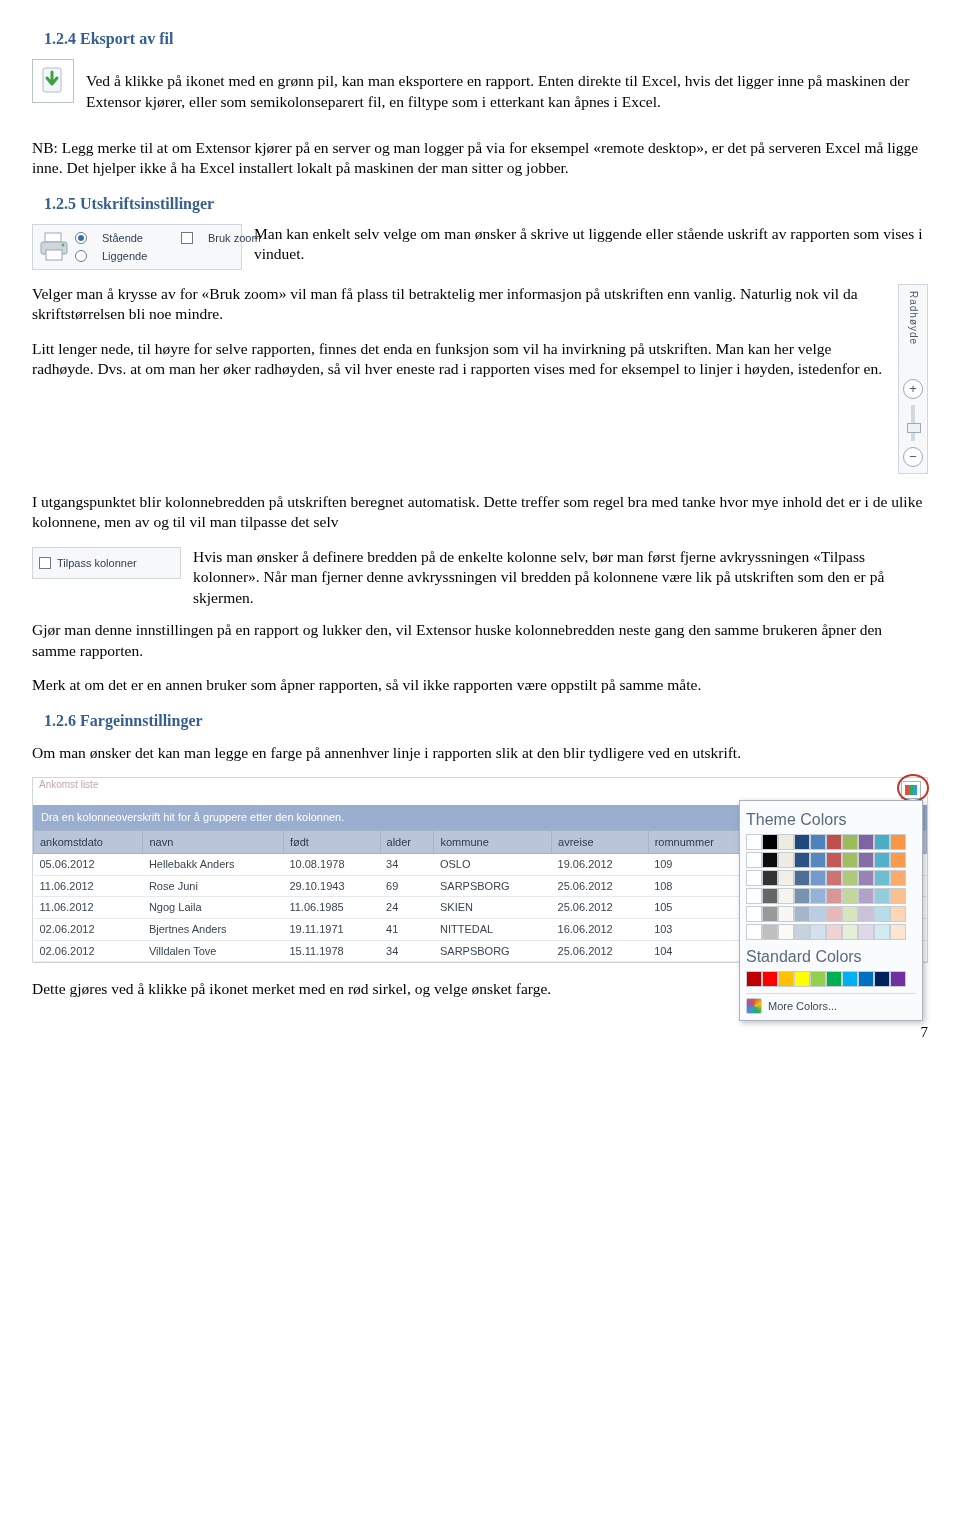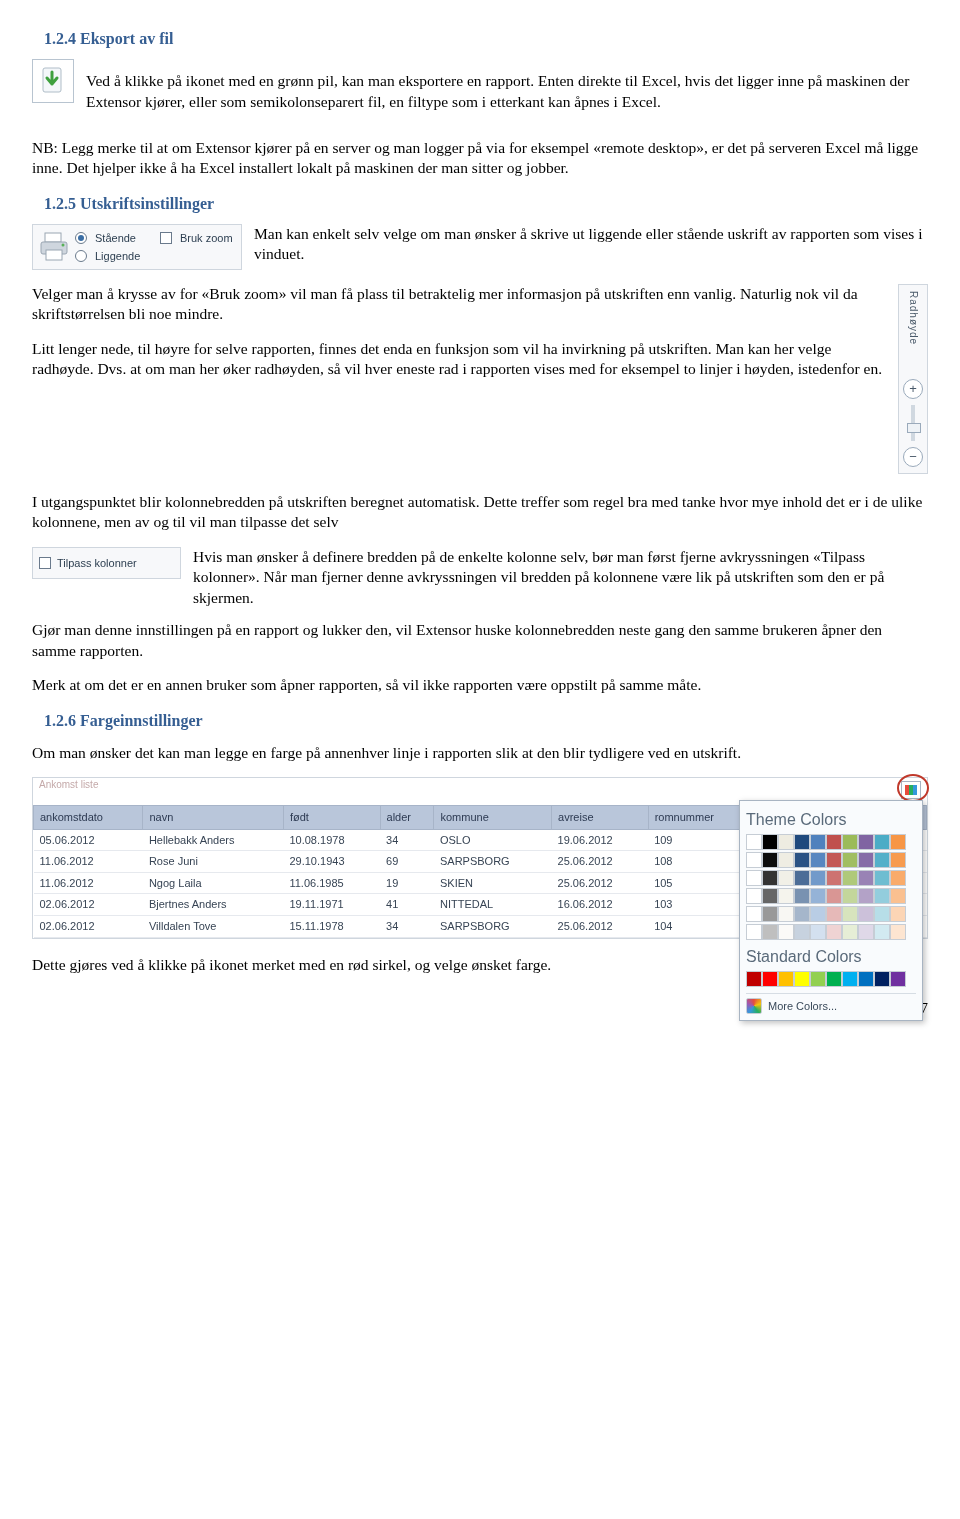--- a/index.html
+++ b/index.html
@@ -40,21 +40,21 @@
     color: #2c3e50;
     flex-shrink: 0;
     position: relative;
   }
   .settings-img .printer {
     width: 30px; height: 34px;
     margin-right: 6px;
     flex-shrink: 0;
   }
   .settings-img .opts { display: flex; flex-direction: column; gap: 4px; font-size: 11px;}
-  .settings-img .optrow { display: flex; align-items: center; gap: 8px; white-space: nowrap;}
+  .settings-img .optrow { display: flex; align-items: center; gap: 15px; white-space: nowrap;}
   .radio {
     width: 10px; height: 10px; border-radius: 50%;
     border: 1px solid #6a7a8c; background: #fff; display: inline-block;
     position: relative;
   }
   .radio.checked::after {
     content:''; position:absolute; inset:2px; border-radius:50%; background:#3a6ea5;
   }
   .chk {
     width: 10px; height: 10px; border:1px solid #6a7a8c; background:#fff; display:inline-block;
@@ -292,20 +292,21 @@
           <div class="sw" style="background: rgb(0, 112, 192);"></div>
           <div class="sw" style="background: rgb(0, 32, 96);"></div>
           <div class="sw" style="background: rgb(112, 48, 160);"></div>
         </div>
       <div class="more">
         <span class="ic"></span>
         <span>More Colors...</span>
       </div>
     </div>
   </div>
+  <div class="grouphint">Dra en kolonneoverskrift hit for å gruppere etter den kolonnen.</div>
   <table>
     <thead>
         <tr id="report-head">
           <th>ankomstdato</th>
           <th>navn</th>
           <th>født</th>
           <th>alder</th>
           <th>kommune</th>
           <th>avreise</th>
           <th>romnummer</th>
@@ -333,21 +334,21 @@
           <td>SARPSBORG</td>
           <td>25.06.2012</td>
           <td>108</td>
           <td>selvbetalende</td>
           <td>Marti</td>
         </tr>
         <tr>
           <td>11.06.2012</td>
           <td>Ngog Laila</td>
           <td>11.06.1985</td>
-          <td>19</td>
+          <td>24</td>
           <td>SKIEN</td>
           <td>25.06.2012</td>
           <td>105</td>
           <td>vanlig refusjon</td>
           <td>Vestr</td>
         </tr>
         <tr>
           <td>02.06.2012</td>
           <td>Bjertnes Anders</td>
           <td>19.11.1971</td>

